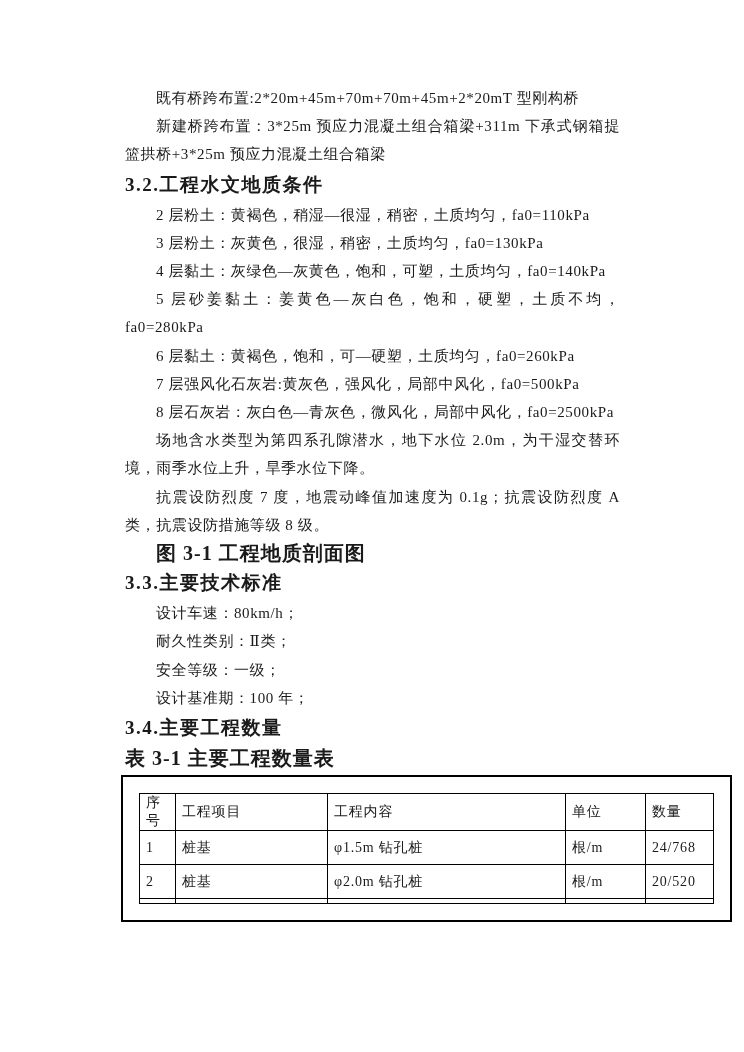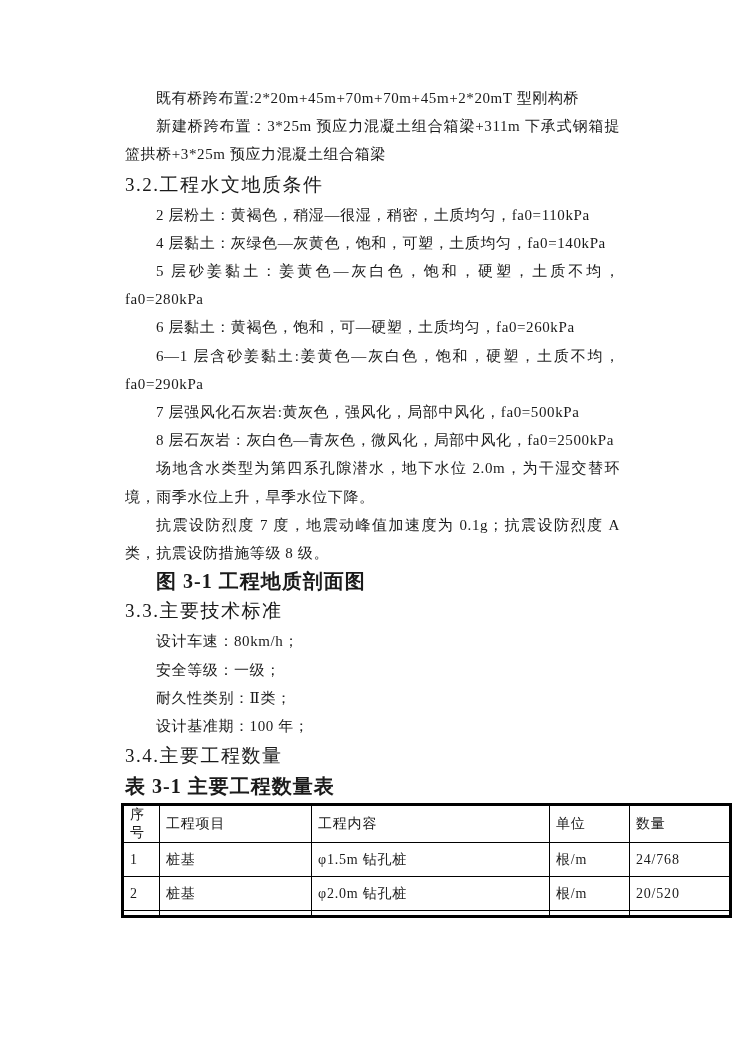--- a/index.html
+++ b/index.html
@@ -20,40 +20,40 @@
     margin: 0;
     font-size: 15px;
     line-height: 28.2px;
     letter-spacing: 0.6px;
     text-align: justify;
     white-space: normal;
   }
   .indent { text-indent: 31px; }
   h2.section-heading {
     font-size: 19px;
-    font-weight: normal;
+    font-weight: bold;
     line-height: 30px;
     margin: 1px 0;
     letter-spacing: 1.5px;
   }
   p.caption {
     margin: 0;
     font-size: 20px;
     font-weight: bold;
     line-height: 28.2px;
     letter-spacing: 1px;
   }
   
   .table-wrap {
     box-sizing: border-box;
     width: 611px;
     margin-left: -4px;
     margin-top: 3px;
     border: 2.5px solid #000;
-    padding: 0;
+    padding: 16px;
     background: #fff;
   }
   table.qty-table {
     width: 100%;
     border-collapse: collapse;
     table-layout: fixed;
   }
   .qty-table th, .qty-table td {
     border: 1px solid #000;
     font-size: 14px;
@@ -76,37 +76,37 @@
 <body>
 
 <div class="page">
 
   <p class="body-line indent">既有桥跨布置:2*20m+45m+70m+70m+45m+2*20mT 型刚构桥</p>
   <p class="body-line indent">新建桥跨布置：3*25m 预应力混凝土组合箱梁+311m 下承式钢箱提篮拱桥+3*25m 预应力混凝土组合箱梁</p>
 
   <h2 class="section-heading">3.2.工程水文地质条件</h2>
 
   <p class="body-line indent">2 层粉土：黄褐色，稍湿—很湿，稍密，土质均匀，fa0=110kPa</p>
+  <p class="body-line indent">3 层粉土：灰黄色，很湿，稍密，土质均匀，fa0=130kPa</p>
   <p class="body-line indent">4 层黏土：灰绿色—灰黄色，饱和，可塑，土质均匀，fa0=140kPa</p>
   <p class="body-line indent">5 层砂姜黏土：姜黄色—灰白色，饱和，硬塑，土质不均，fa0=280kPa</p>
   <p class="body-line indent">6 层黏土：黄褐色，饱和，可—硬塑，土质均匀，fa0=260kPa</p>
-  <p class="body-line indent">6—1 层含砂姜黏土:姜黄色—灰白色，饱和，硬塑，土质不均，fa0=290kPa</p>
   <p class="body-line indent">7 层强风化石灰岩:黄灰色，强风化，局部中风化，fa0=500kPa</p>
   <p class="body-line indent">8 层石灰岩：灰白色—青灰色，微风化，局部中风化，fa0=2500kPa</p>
 
   <p class="body-line indent">场地含水类型为第四系孔隙潜水，地下水位 2.0m，为干湿交替环境，雨季水位上升，旱季水位下降。</p>
   <p class="body-line indent">抗震设防烈度 7 度，地震动峰值加速度为 0.1g；抗震设防烈度 A 类，抗震设防措施等级 8 级。</p>
 
   <p class="caption indent">图 3-1 工程地质剖面图</p>
 
   <h2 class="section-heading">3.3.主要技术标准</h2>
 
   <p class="body-line indent">设计车速：80km/h；</p>
+  <p class="body-line indent">耐久性类别：Ⅱ类；</p>
   <p class="body-line indent">安全等级：一级；</p>
-  <p class="body-line indent">耐久性类别：Ⅱ类；</p>
   <p class="body-line indent">设计基准期：100 年；</p>
 
   <h2 class="section-heading">3.4.主要工程数量</h2>
 
   <p class="caption">表 3-1 主要工程数量表</p>
 
   <div class="table-wrap">
     <table class="qty-table">
       <colgroup>
         <col class="c-idx">

